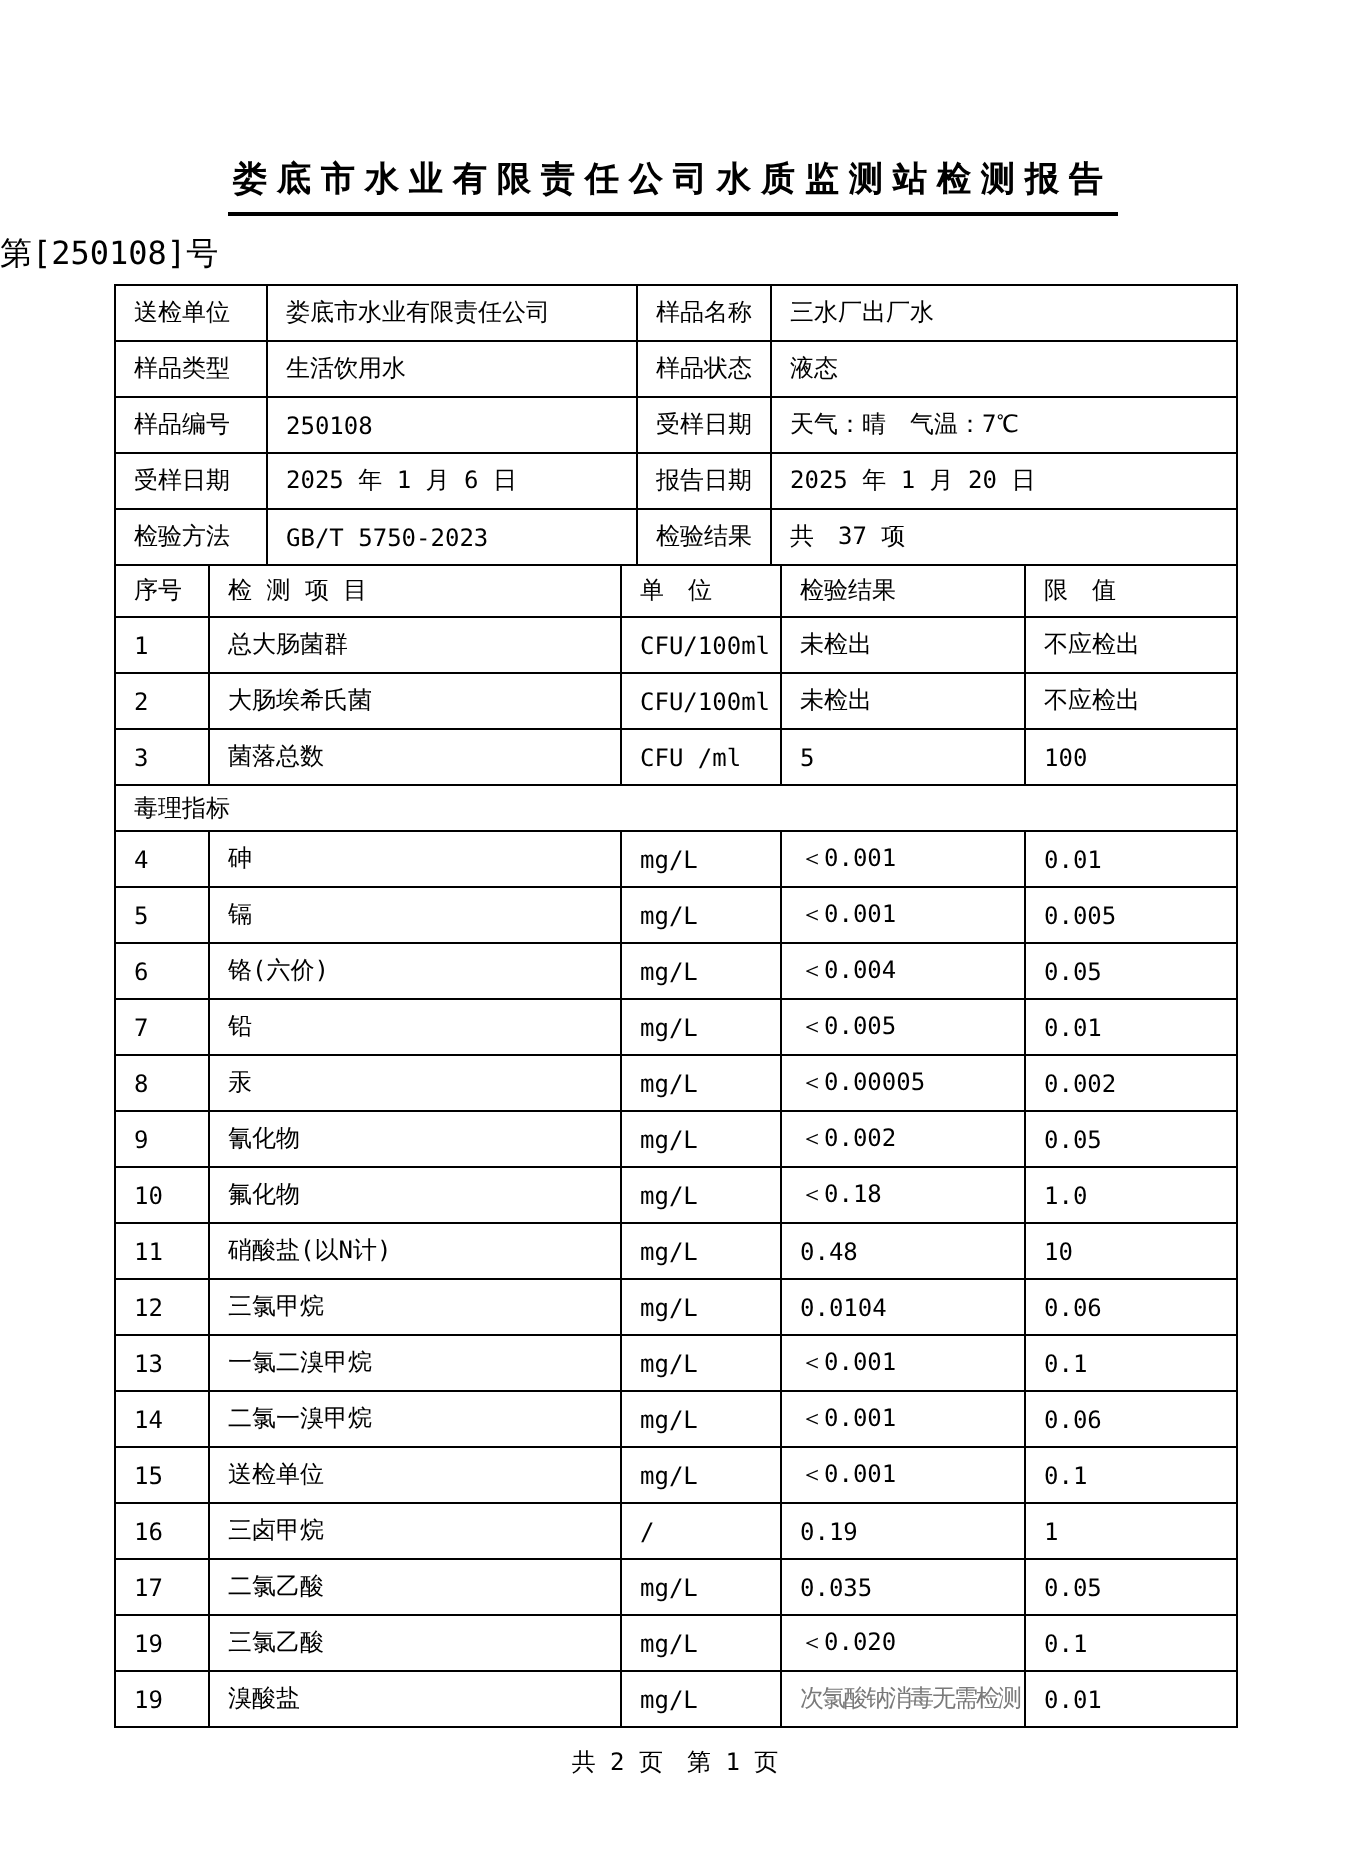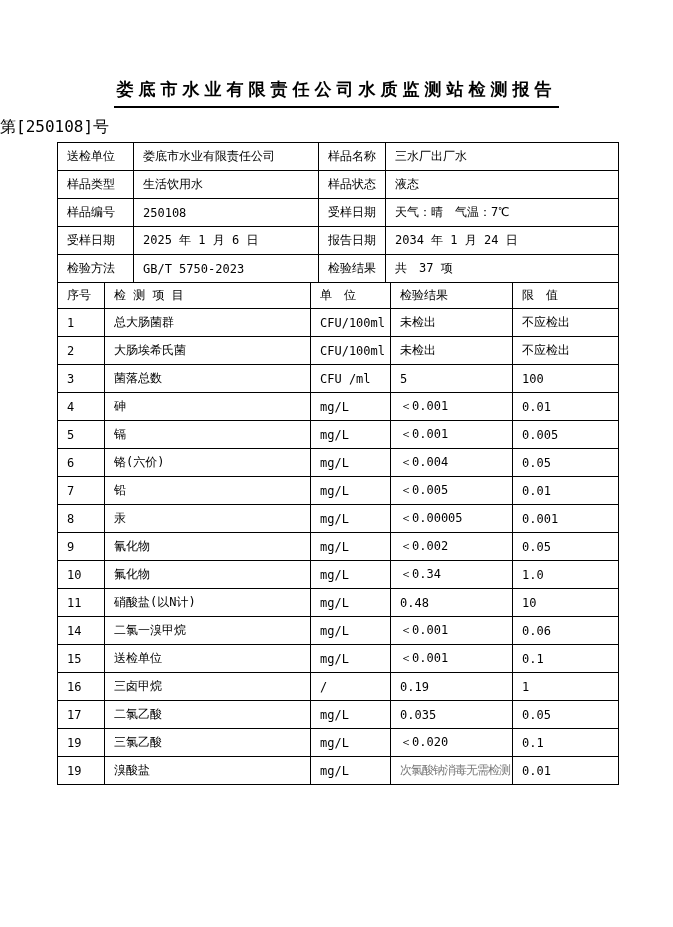--- a/index.html
+++ b/index.html
@@ -108,21 +108,21 @@
           <tr>
             <td>样品编号</td>
             <td>250108</td>
             <td>受样日期</td>
             <td>天气：晴　气温：7℃</td>
           </tr>
           <tr>
             <td>受样日期</td>
             <td>2025 年 1 月 6 日</td>
             <td>报告日期</td>
-            <td>2034 年 1 月 24 日</td>
+            <td>2025 年 1 月 20 日</td>
           </tr>
           <tr>
             <td>检验方法</td>
             <td>GB/T 5750-2023</td>
             <td>检验结果</td>
             <td>共　37 项</td>
           </tr>
         </tbody>
     </table>
 
@@ -159,20 +159,23 @@
             <td>不应检出</td>
           </tr>
           <tr>
             <td>3</td>
             <td>菌落总数</td>
             <td>CFU /ml</td>
             <td>5</td>
             <td>100</td>
           </tr>
           <tr>
+            <td colspan="5" class="section-cell">毒理指标</td>
+          </tr>
+          <tr>
             <td>4</td>
             <td>砷</td>
             <td>mg/L</td>
             <td>＜0.001</td>
             <td>0.01</td>
           </tr>
           <tr>
             <td>5</td>
             <td>镉</td>
             <td>mg/L</td>
@@ -191,42 +194,56 @@
             <td>铅</td>
             <td>mg/L</td>
             <td>＜0.005</td>
             <td>0.01</td>
           </tr>
           <tr>
             <td>8</td>
             <td>汞</td>
             <td>mg/L</td>
             <td>＜0.00005</td>
-            <td>0.001</td>
+            <td>0.002</td>
           </tr>
           <tr>
             <td>9</td>
             <td>氰化物</td>
             <td>mg/L</td>
             <td>＜0.002</td>
             <td>0.05</td>
           </tr>
           <tr>
             <td>10</td>
             <td>氟化物</td>
             <td>mg/L</td>
-            <td>＜0.34</td>
+            <td>＜0.18</td>
             <td>1.0</td>
           </tr>
           <tr>
             <td>11</td>
             <td>硝酸盐(以N计)</td>
             <td>mg/L</td>
             <td>0.48</td>
             <td>10</td>
+          </tr>
+          <tr>
+            <td>12</td>
+            <td>三氯甲烷</td>
+            <td>mg/L</td>
+            <td>0.0104</td>
+            <td>0.06</td>
+          </tr>
+          <tr>
+            <td>13</td>
+            <td>一氯二溴甲烷</td>
+            <td>mg/L</td>
+            <td>＜0.001</td>
+            <td>0.1</td>
           </tr>
           <tr>
             <td>14</td>
             <td>二氯一溴甲烷</td>
             <td>mg/L</td>
             <td>＜0.001</td>
             <td>0.06</td>
           </tr>
           <tr>
             <td>15</td>
@@ -261,14 +278,15 @@
             <td>溴酸盐</td>
             <td>mg/L</td>
             <td class="small-note">次氯酸钠消毒无需检测</td>
             <td>0.01</td>
           </tr>
         </tbody>
     </table>
 
   </div>
 
+  <div class="footer">共 2 页　第 1 页</div>
 
 </div>
 
 </body></html>

